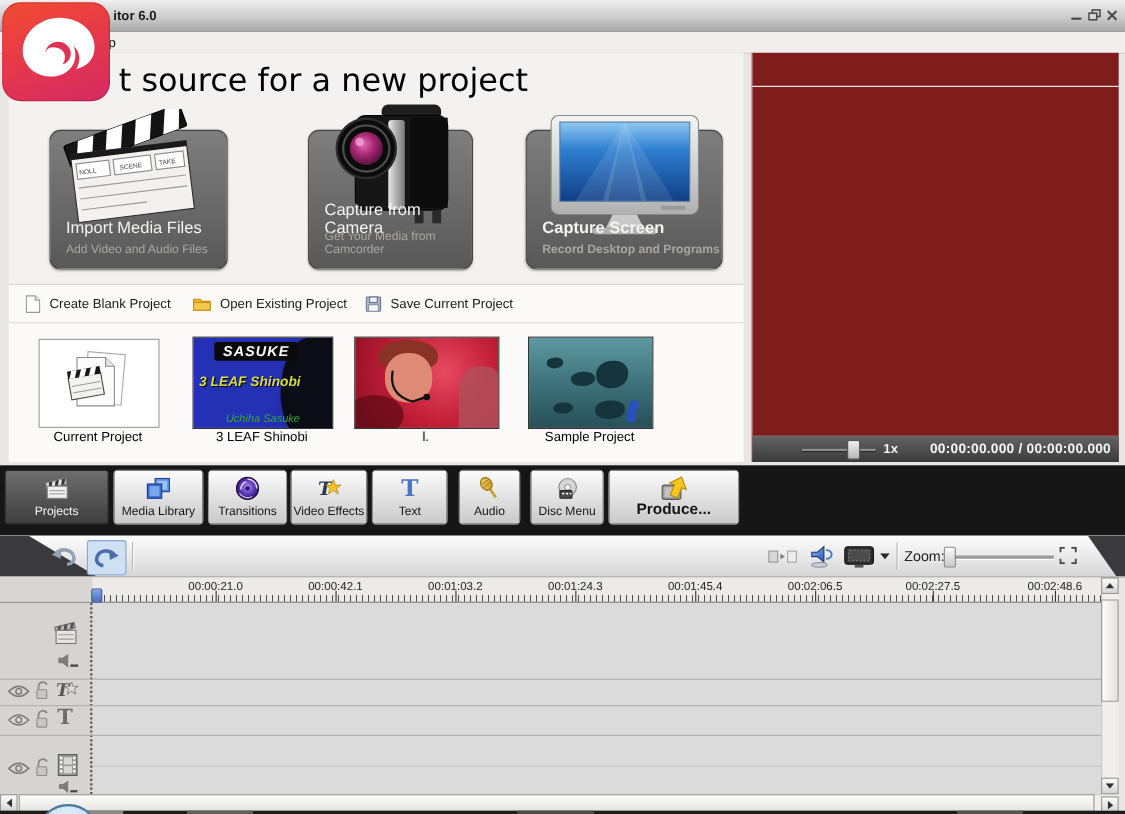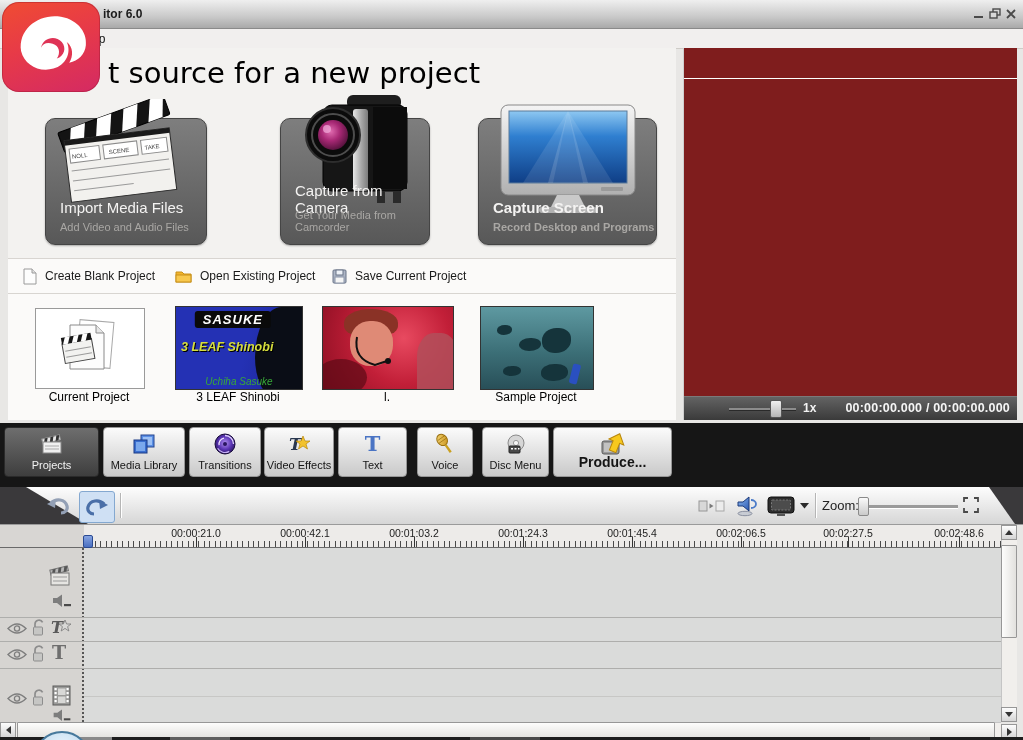--- a/index.html
+++ b/index.html
@@ -406,21 +406,21 @@
           </linearGradient>
             </defs>
           <g transform="rotate(-35 11 11)">
             <ellipse cx="11" cy="6" rx="5" ry="6" fill="url(#gold)" stroke="#9a7010"></ellipse>
             <line x1="7" y1="4" x2="15" y2="4" stroke="#9a7010" stroke-width=".7"></line>
             <line x1="6.5" y1="7" x2="15.5" y2="7" stroke="#9a7010" stroke-width=".7"></line>
             <line x1="11" y1="12" x2="11" y2="21" stroke="#caa020" stroke-width="2.4"></line>
           </g>
         </svg>
       </span>
-      <span class="tlabel">Voice</span>
+      <span class="tlabel">Audio</span>
     </div>
 
     <div class="tab" style="left:482px;width:67px;">
       <span class="ticon">
         <svg width="22" height="21" viewBox="0 0 22 21">
           <circle cx="11" cy="9" r="8" fill="#d6d6d6" stroke="#8a8a8a"></circle>
           <circle cx="11" cy="9" r="2.6" fill="#f6f6f6" stroke="#9a9a9a"></circle>
           <rect x="4" y="12" width="11" height="7" rx="1" fill="#4a4a4a" stroke="#222"></rect>
           <rect x="6" y="14" width="2" height="1.5" fill="#fff"></rect>
             <rect x="9.5" y="14" width="2" height="1.5" fill="#fff"></rect>

